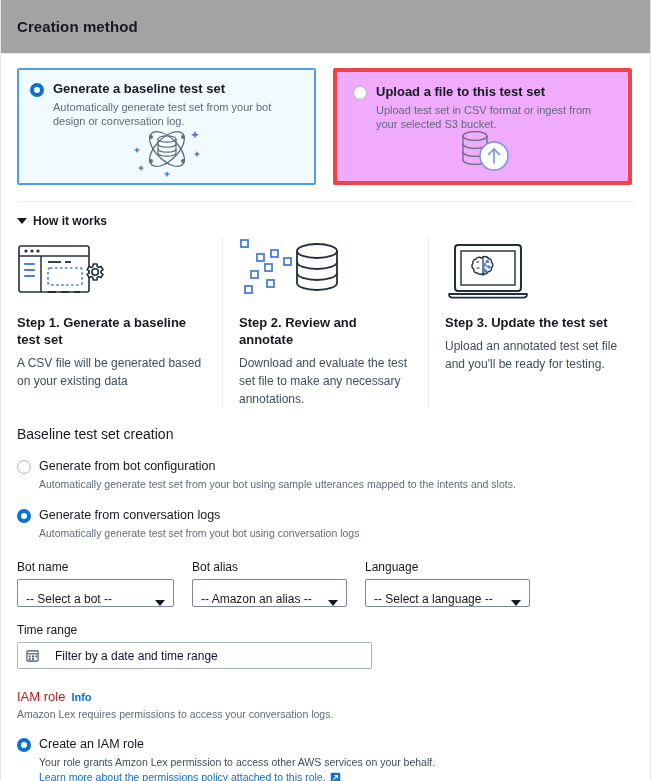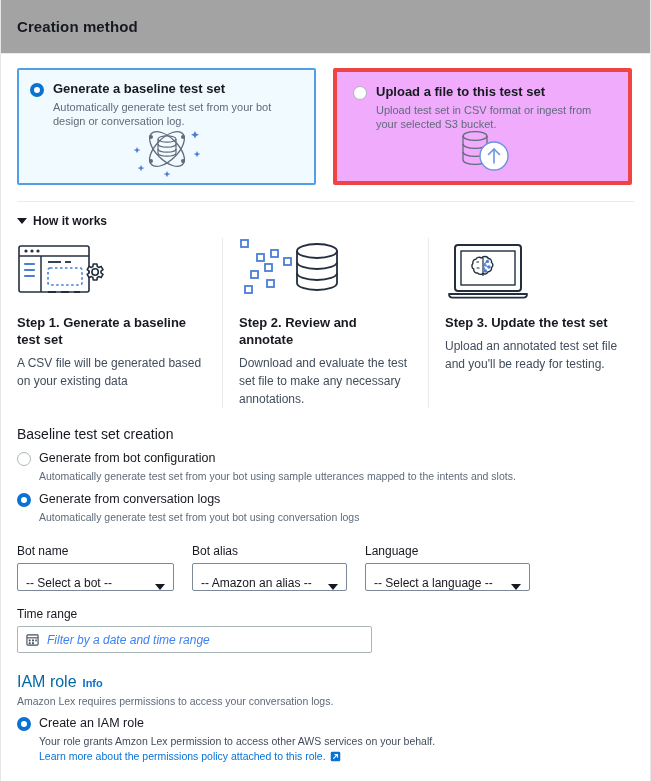--- a/index.html
+++ b/index.html
@@ -59,21 +59,21 @@
   .steps{display:flex;margin-top:10px;}
   .step{width:217px;box-sizing:border-box;padding-right:16px;}
   .step + .step{border-left:1px solid #e9ebed;padding-left:16px;}
   .step-art{height:62px;display:flex;align-items:flex-end;}
   .step-title{font-size:13px;font-weight:bold;color:#16191f;line-height:17px;margin-top:14px;}
   .step-desc{font-size:12px;color:#414d5c;line-height:18px;margin-top:6px;}
 
   
   .section{padding:0 16px;}
   .section-title{font-size:14px;color:#16191f;margin-top:18px;}
-  .opt{margin-top:8px;}
+  .opt{margin-top:16px;}
   .opt-row{display:flex;align-items:center;}
   .opt-label{font-size:12.5px;color:#16191f;margin-left:8px;}
   .opt-desc{font-size:10.5px;color:#5f6b7a;margin-left:22px;margin-top:3px;line-height:14px;}
 
   
   .fields{display:flex;gap:18px;margin-top:20px;}
   .field-label{font-size:12px;color:#16191f;margin-bottom:5px;}
   .select{
     height:28px;border:1px solid #7d8998;border-radius:2px;background:#fff;
     display:flex;align-items:flex-end;justify-content:space-between;
@@ -82,25 +82,25 @@
   .sel-a{width:157px;}
   .sel-b{width:155px;}
   .sel-c{width:165px;}
   .arrow{width:0;height:0;border-left:5px solid transparent;border-right:5px solid transparent;border-top:6px solid #16191f;margin-left:8px;}
 
   .time-label{font-size:12px;color:#16191f;margin-top:16px;}
   .time-input{
     width:355px;height:27px;border:1px solid #aab7b8;border-radius:2px;background:#fff;
     display:flex;align-items:center;padding:0 8px;box-sizing:border-box;margin-top:5px;
   }
-  .time-ph{font-size:12px;color:#3b82f6;font-style:italic;margin-left:8px;}
+  .time-ph{font-size:12px;color:#0f172a;margin-left:16px;}
 
   
   .iam-head{display:flex;align-items:baseline;gap:6px;margin-top:20px;}
-  .iam-title{font-size:16px;color:#0369a1;}
+  .iam-title{font-size:13px;color:#b91c1c;}
   .info{font-size:11px;color:#0972d3;font-weight:bold;}
   .iam-sub{font-size:10.5px;color:#5f6b7a;margin-top:4px;}
   .iam-desc{font-size:10.5px;color:#414d5c;margin-left:22px;margin-top:3px;line-height:14px;}
   .iam-link{font-size:10.5px;color:#0972d3;margin-left:22px;margin-top:2px;display:flex;align-items:center;gap:4px;}
   .iam-link span{text-decoration:none;}
 </style>
 </head>
 <body>
 
 <div class="page">

